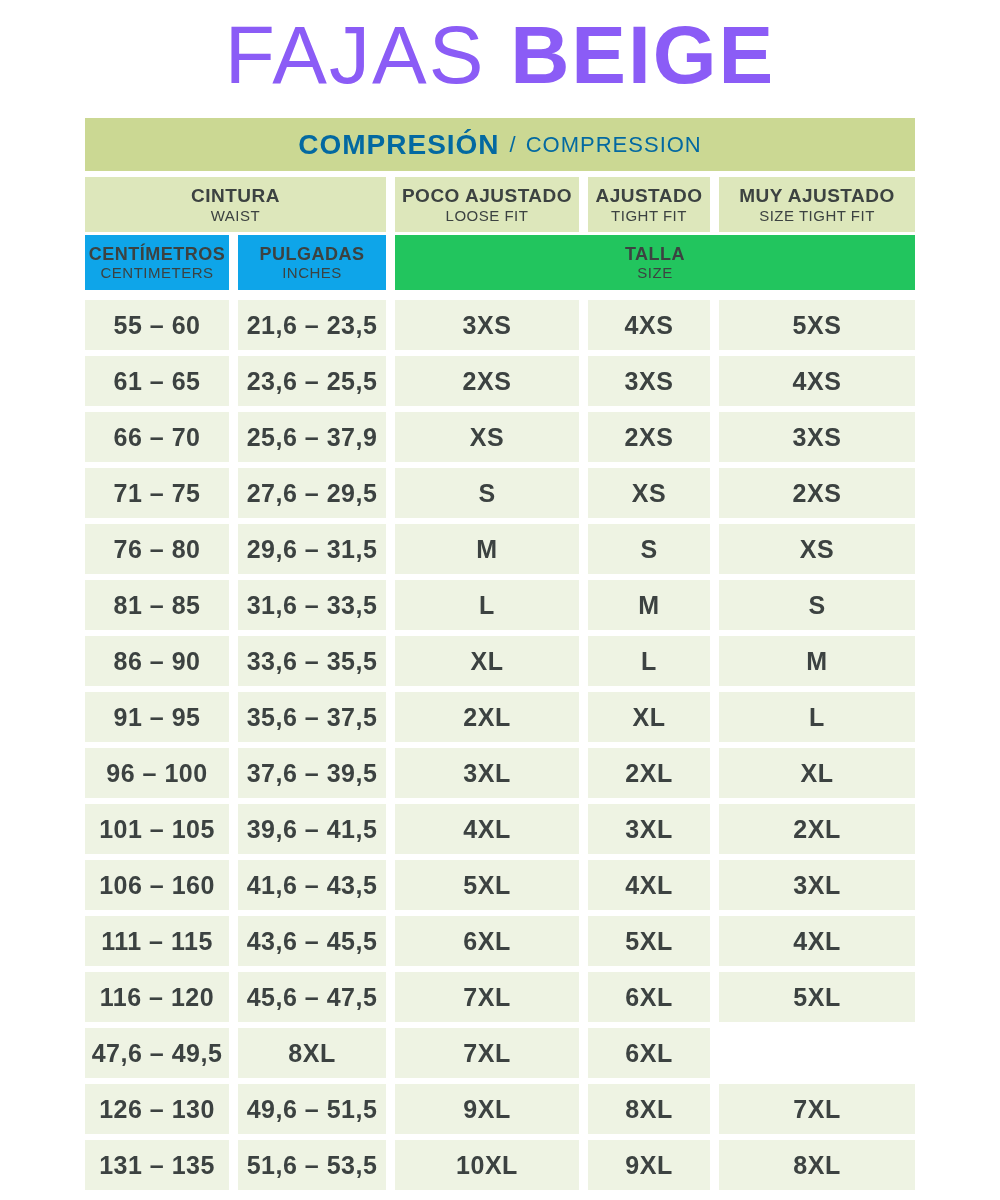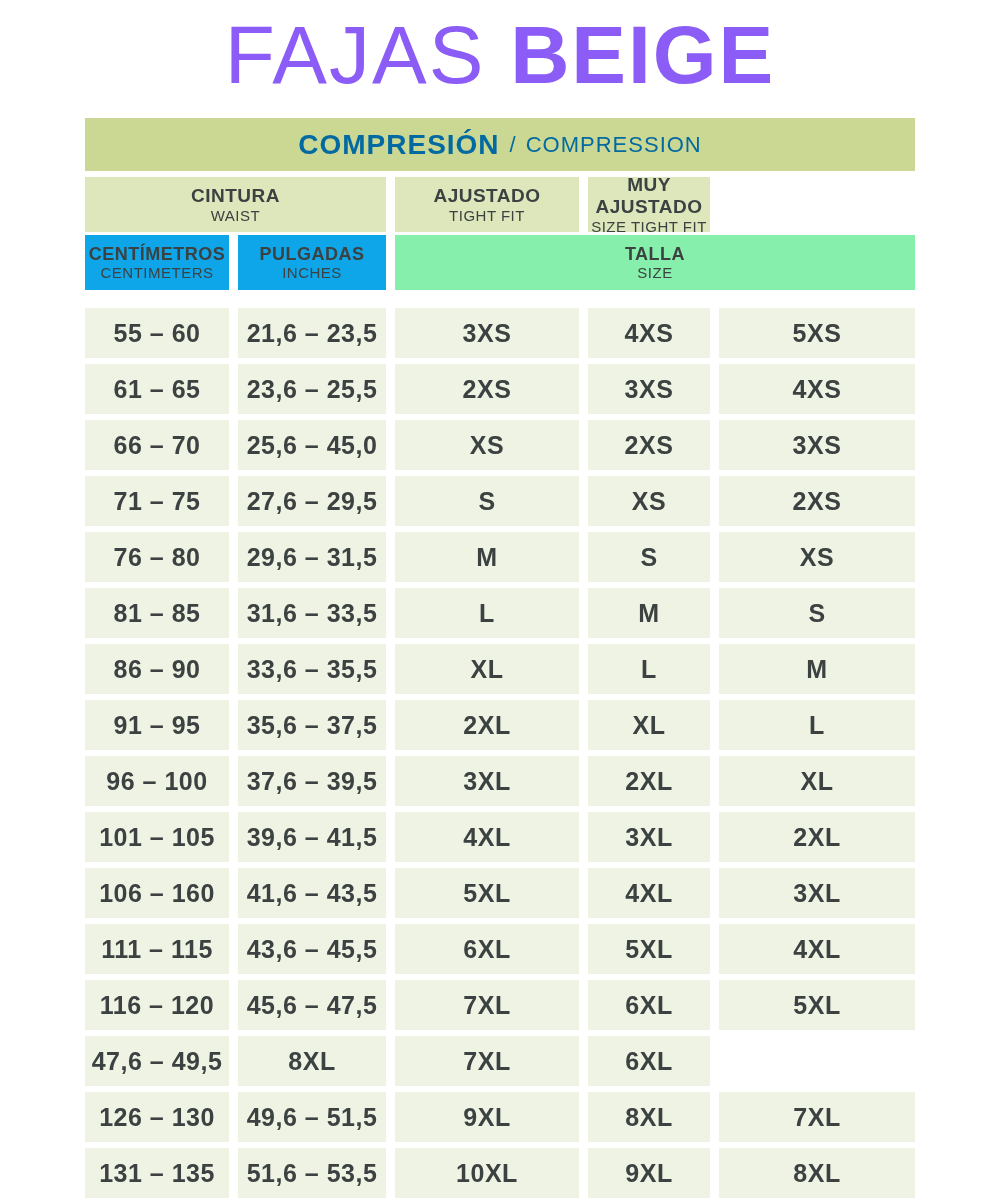--- a/index.html
+++ b/index.html
@@ -46,33 +46,33 @@
   .grid {
     display: grid;
     grid-template-columns: 144px 148px 184px 122px 196px;
     column-gap: 9px;
   }
   .span2 { grid-column: 1 / span 2; }
   .span3 { grid-column: 3 / span 3; }
 
   .head1 { margin-top: 6px; }
   .head2 { margin-top: 3px; }
-  .tbody { margin-top: 18px; display: flex; flex-direction: column; row-gap: 6px; }
+  .tbody { margin-top: 10px; display: flex; flex-direction: column; row-gap: 6px; }
 
   
   .hcell {
     height: 55px;
     background: #dde7bb;
     display: flex; flex-direction: column;
     align-items: center; justify-content: center;
     text-align: center;
     line-height: 1.15;
   }
   .head2 .hcell { background: #0ea5e9; }
-  .head2 .hcell.talla { background: #86efac; text-align: center; }
+  .head2 .hcell.talla { background: #22c55e; text-align: center; }
   .hcell .es { font-size: 19px; font-weight: 700; letter-spacing: 0.5px; color: #3c4241; }
   .hcell .en { font-size: 15px; font-weight: 400; letter-spacing: 0.5px; color: #3c4241; }
   .head2 .hcell .es { font-size: 18px; }
 
   .row .cell {
     height: 50px;
     background: #eef3e3;
     display: flex; align-items: center; justify-content: center;
     font-size: 25px;
     font-weight: 600;
@@ -95,20 +95,24 @@
       <span class="banner-sep">/</span>
       <span class="banner-en">COMPRESSION</span>
     </div>
 
     <div class="grid head1">
       <div class="hcell span2">
         <div class="es">CINTURA</div>
         <div class="en">WAIST</div>
       </div>
       <div class="hcell">
+        <div class="es">POCO AJUSTADO</div>
+        <div class="en">LOOSE FIT</div>
+      </div>
+      <div class="hcell">
         <div class="es">AJUSTADO</div>
         <div class="en">TIGHT FIT</div>
       </div>
       <div class="hcell">
         <div class="es">MUY AJUSTADO</div>
         <div class="en">SIZE TIGHT FIT</div>
       </div>
     </div>
 
     <div class="grid head2">
@@ -138,21 +142,21 @@
       <div class="grid row">
         <div class="cell">61 – 65</div>
         <div class="cell">23,6 – 25,5</div>
         <div class="cell">2XS</div>
         <div class="cell">3XS</div>
         <div class="cell">4XS</div>
       </div>
 
       <div class="grid row">
         <div class="cell">66 – 70</div>
-        <div class="cell">25,6 – 45,0</div>
+        <div class="cell">25,6 – 37,9</div>
         <div class="cell">XS</div>
         <div class="cell">2XS</div>
         <div class="cell">3XS</div>
       </div>
 
       <div class="grid row">
         <div class="cell">71 – 75</div>
         <div class="cell">27,6 – 29,5</div>
         <div class="cell">S</div>
         <div class="cell">XS</div>

